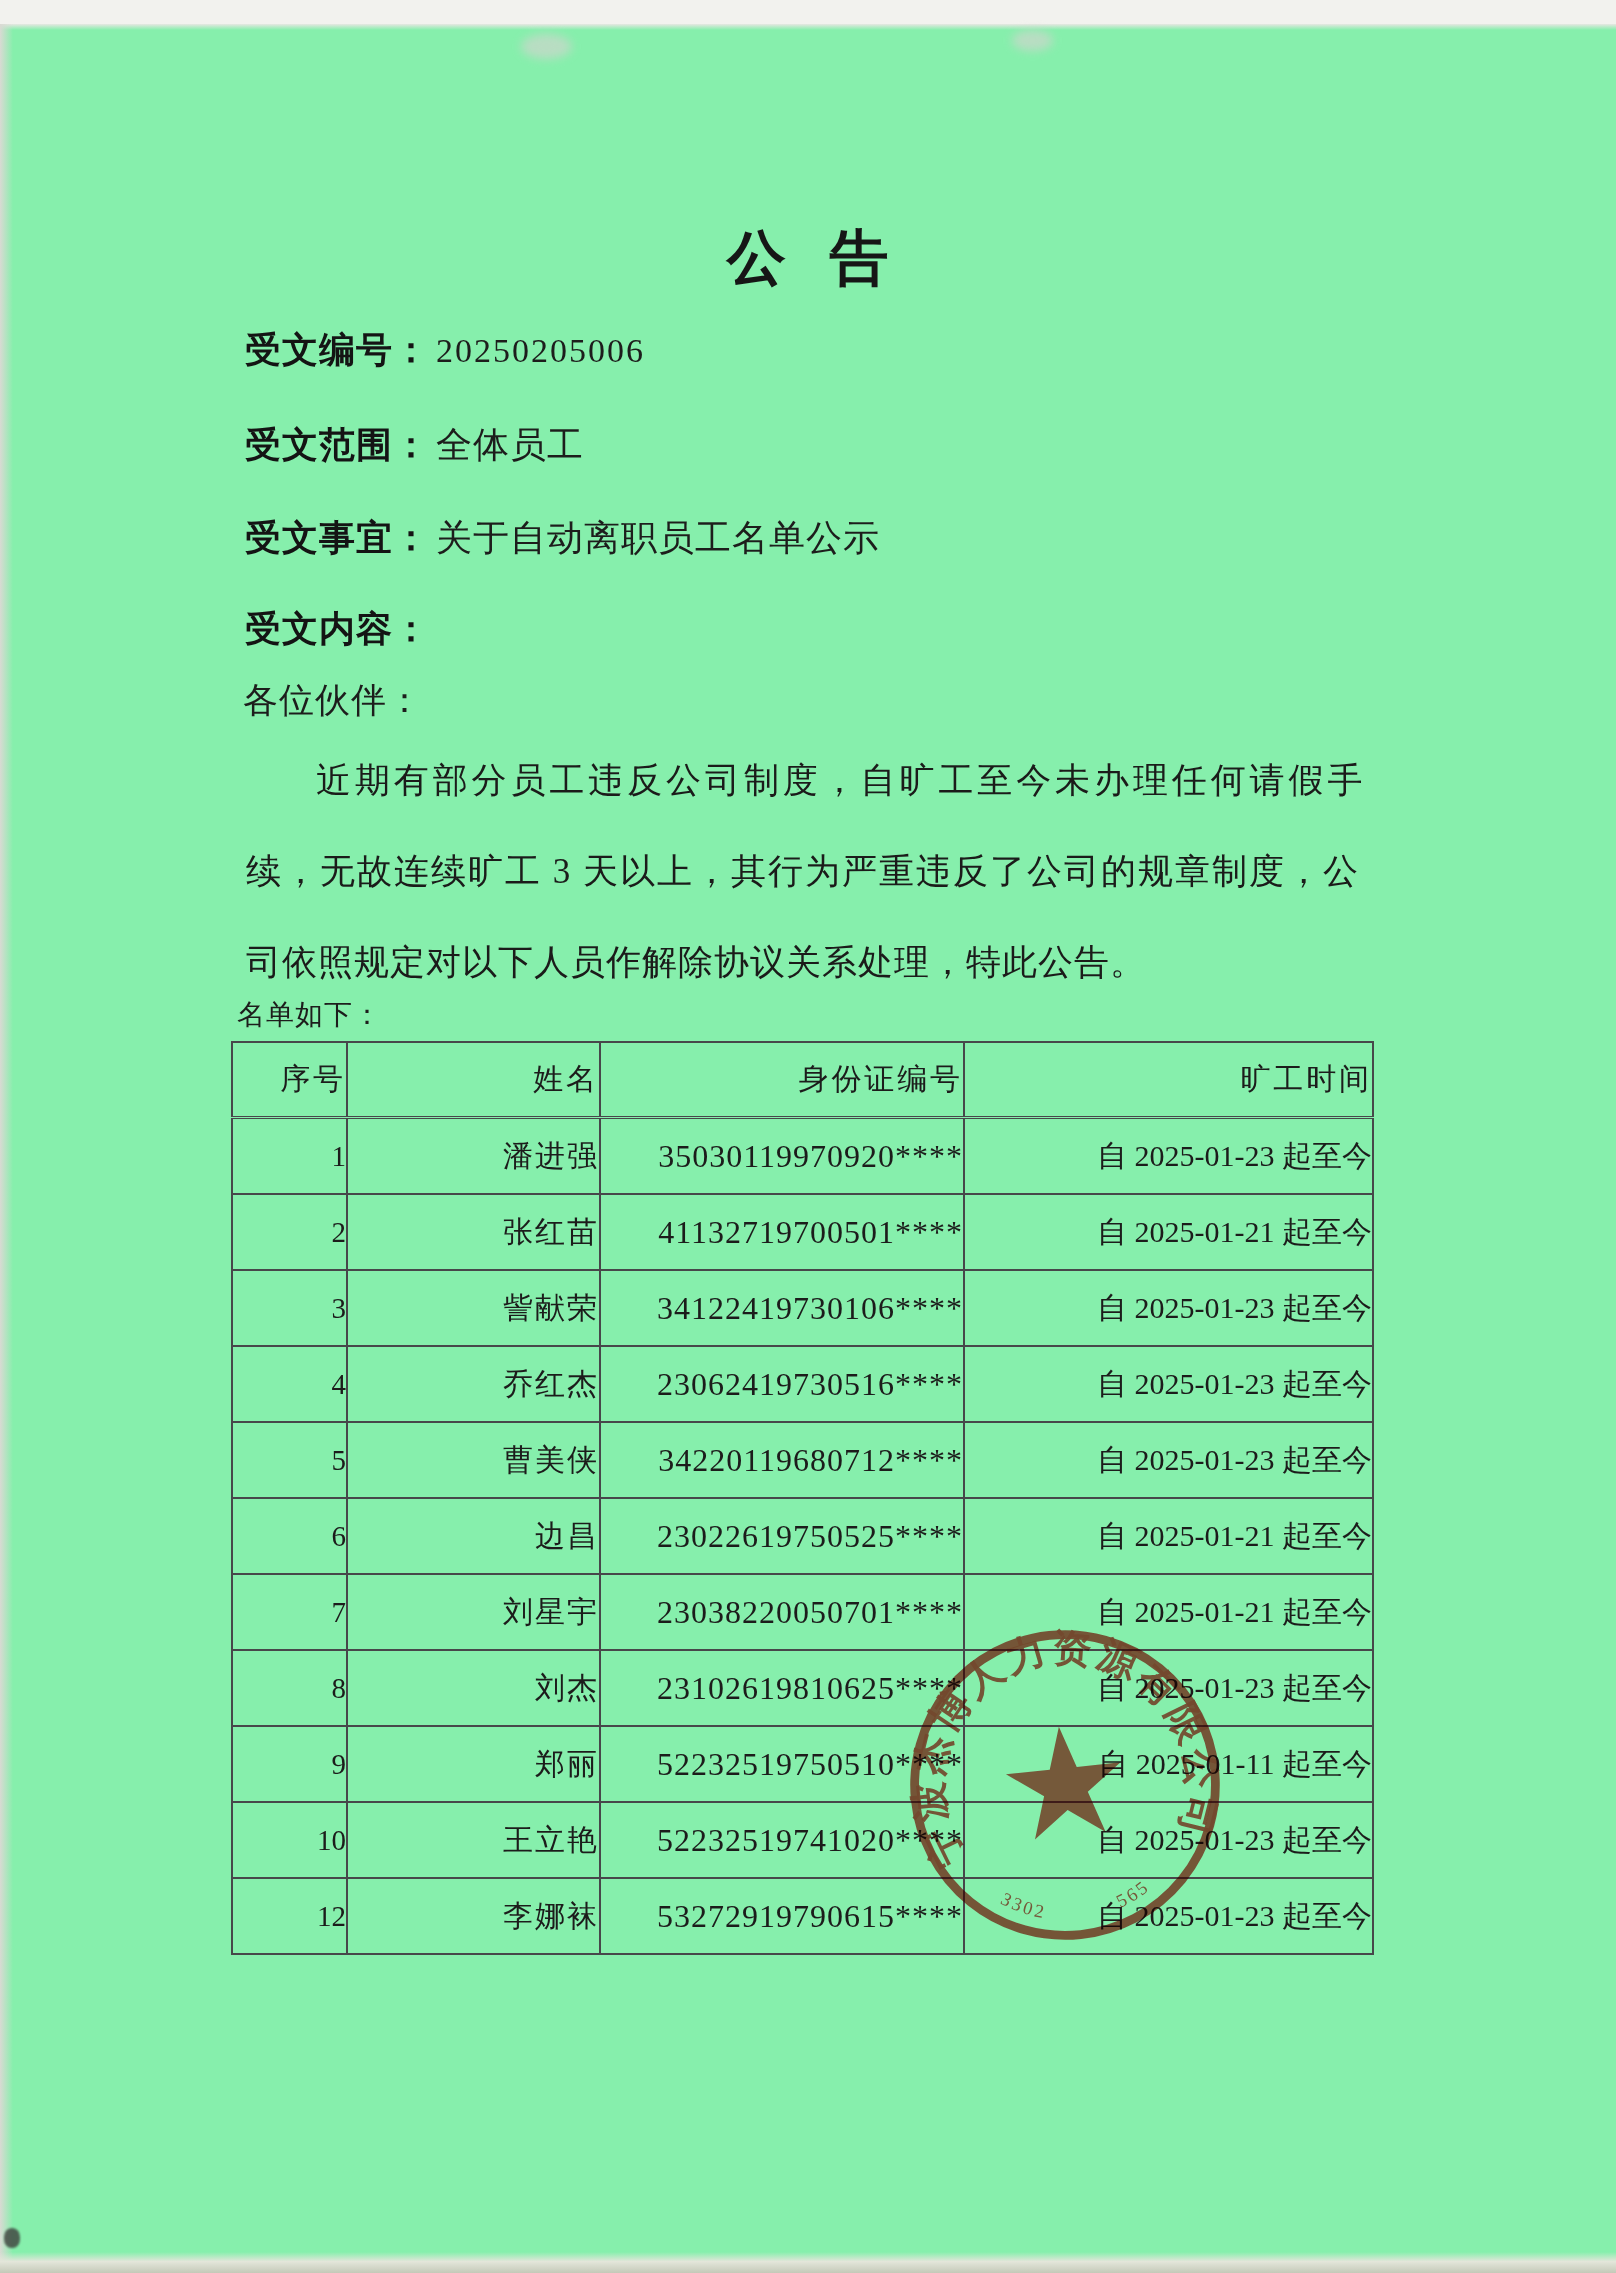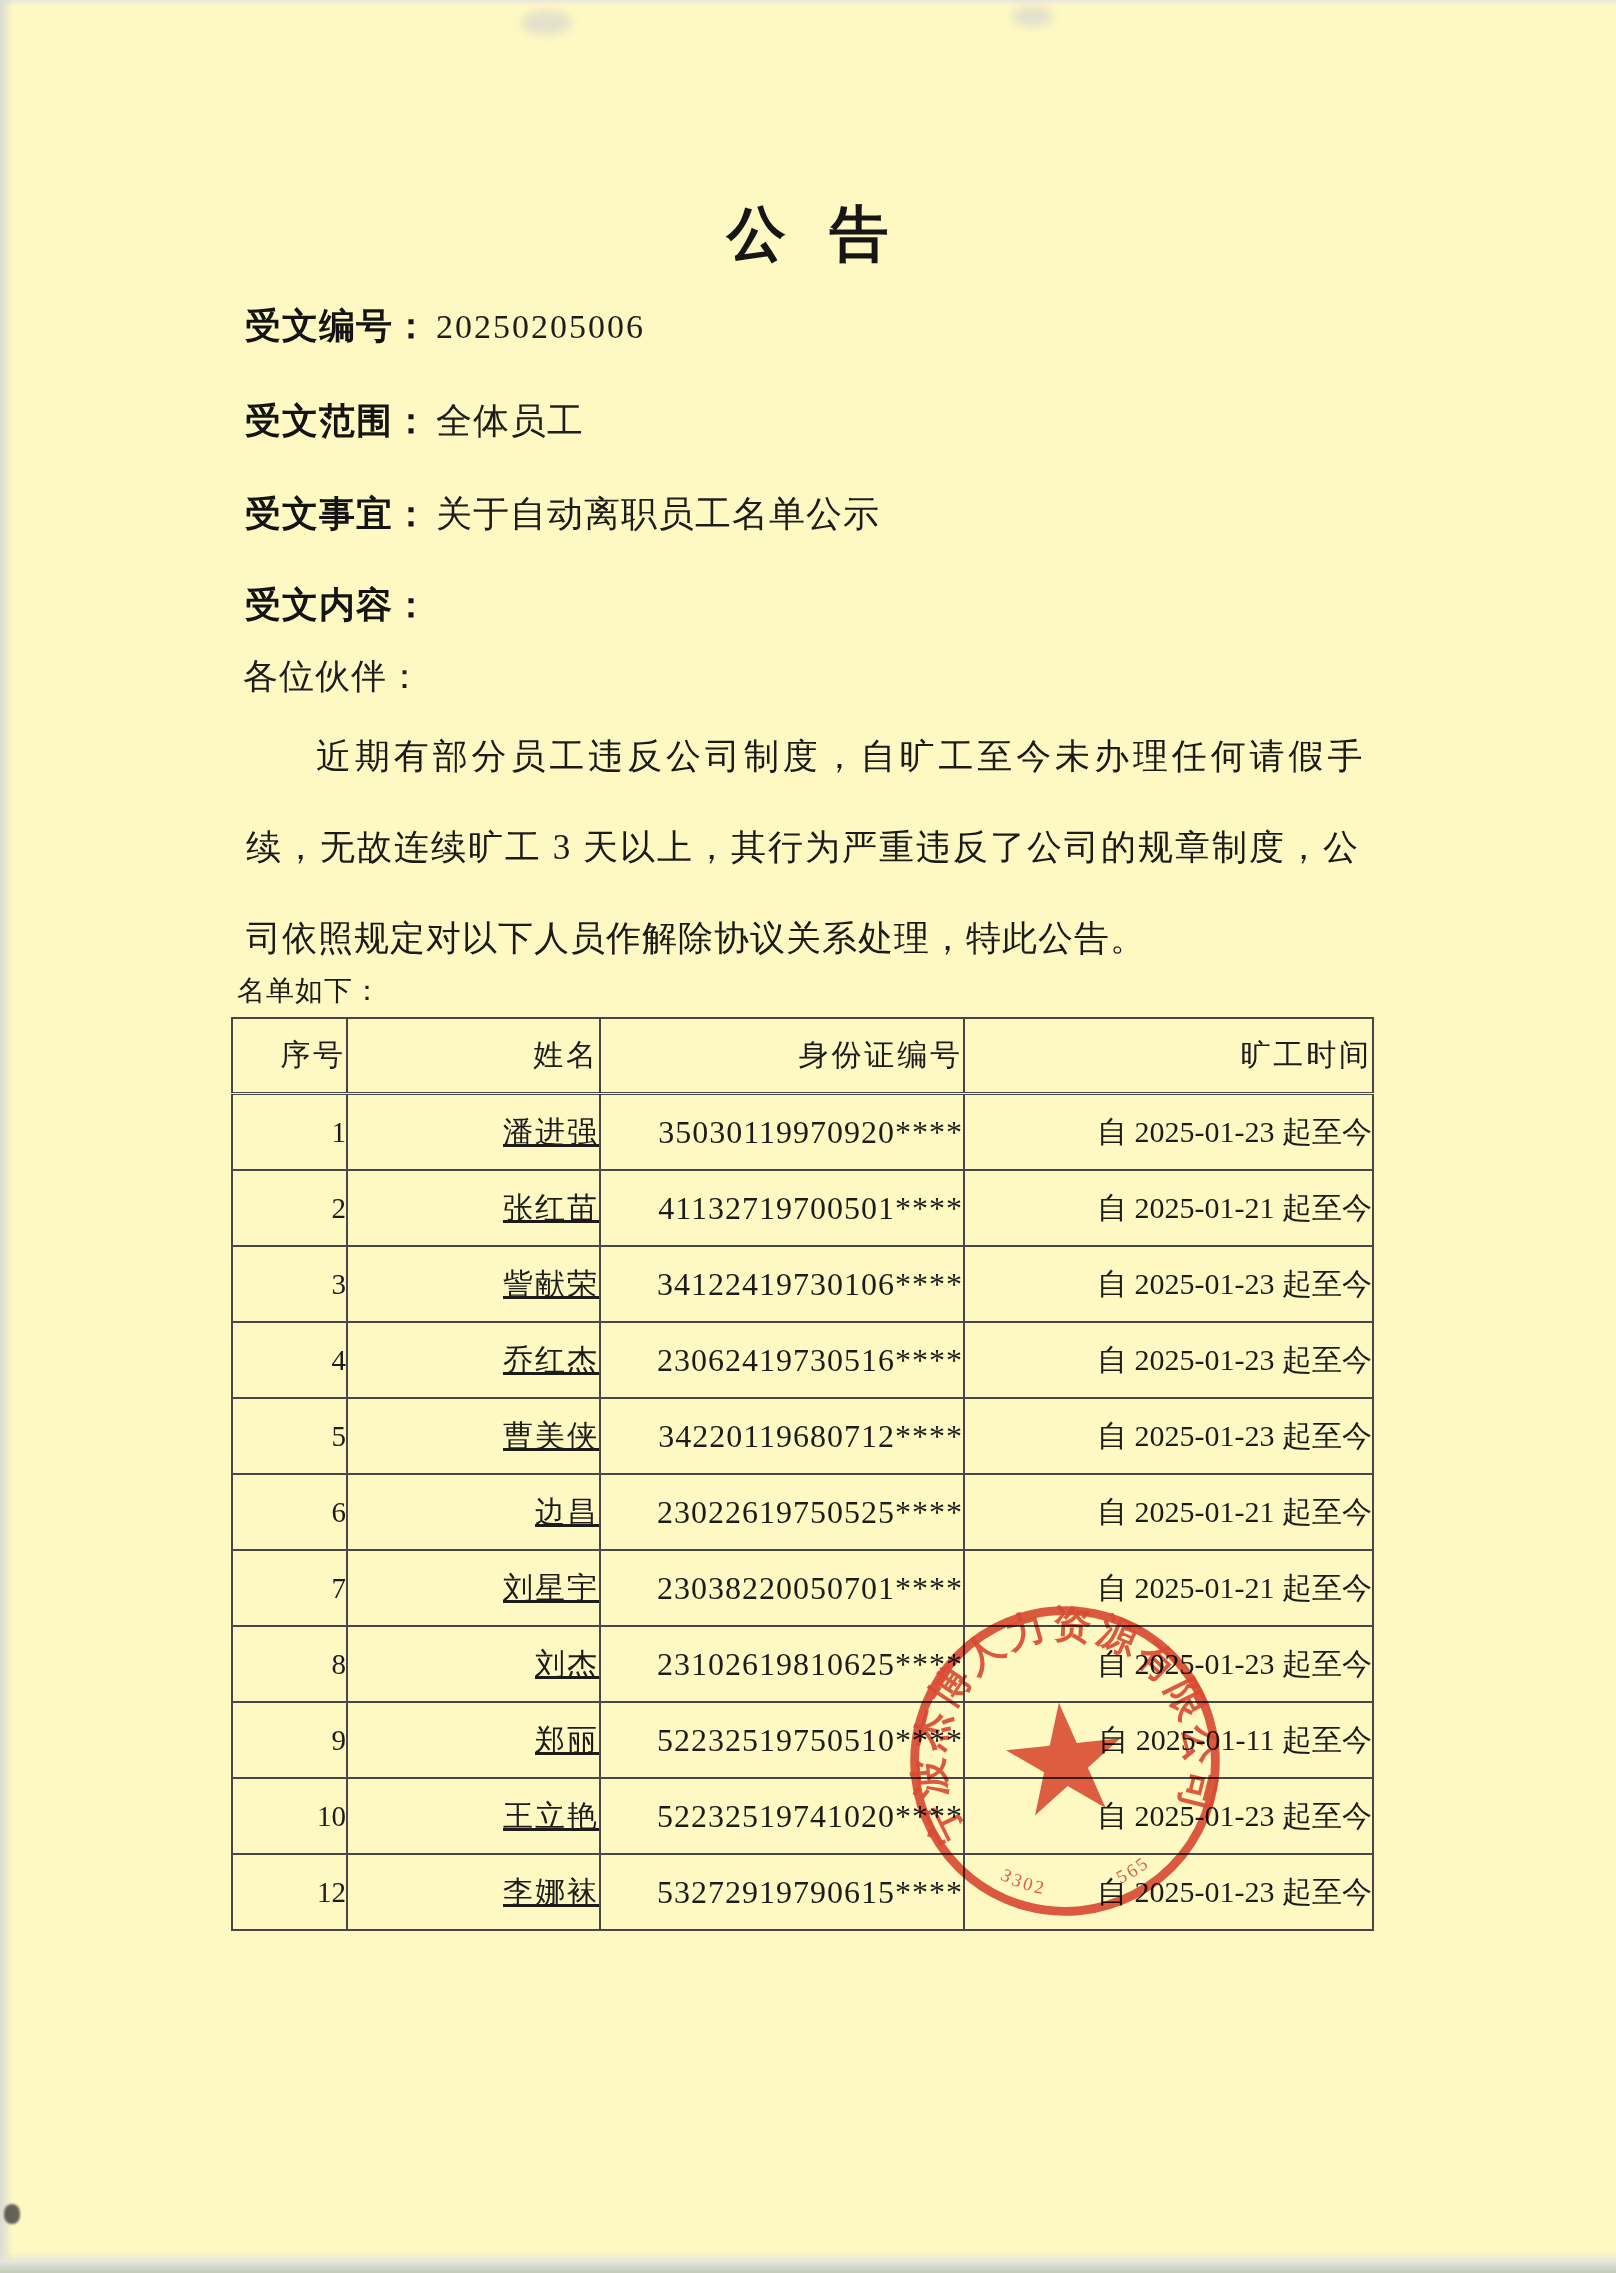--- a/index.html
+++ b/index.html
@@ -6,21 +6,22 @@
   body{
     width:1617px;height:2273px;
     background:#f2f2ee;
     font-family:"Liberation Serif","DejaVu Serif",serif;
     color:#1d1d1c;
     position:relative;
     overflow:hidden;
   }
   .page{
     position:absolute;inset:0;
-    background:#fef9c3;
+    background:#86efac;
+    margin-top:24px;
   }
   
   .edge-left{position:absolute;left:0;top:0;bottom:0;width:12.7px;
     background:linear-gradient(to right,#d9dad3,rgba(217,218,211,0));}
   .edge-bottom{position:absolute;left:0;right:0;bottom:0;height:21.5px;
     background:linear-gradient(to top,#c4c9b8 0%,#e3e6da 55%,rgba(227,230,218,0) 100%);}
   .edge-top{position:absolute;left:0;right:0;top:0;height:5.9px;
     background:linear-gradient(to bottom,#e7e7e2,rgba(231,231,226,0));}
   .smudge{position:absolute;border-radius:50%;filter:blur(4.9px);opacity:.65;background:#d4d4cf;}
   .smudge.s1{left:521px;top:9.8px;width:51px;height:25px;}
@@ -65,21 +66,21 @@
   table.roster col.c4{width:409px;}
   table.roster th,table.roster td{
     border:2px solid #47474a;text-align:right;vertical-align:middle;
     padding:0;font-weight:normal;overflow:hidden;
   }
   table.roster thead th{height:73px;letter-spacing:2.9px;border-bottom:3.9px double #47474a;}
   table.roster tbody td{height:74px;}
   td.id-cell{font-size:32px;letter-spacing:1px;}
   td.date-cell{font-size:30px;}
   td.idx-cell{font-size:29px;}
-  td.name-cell{letter-spacing:2px;text-decoration:underline;}
+  td.name-cell{letter-spacing:2px;}
 
   
   .stamp{
     position:absolute;left:899px;top:1595px;width:332px;height:332px;
     transform:rotate(-6deg);
     mix-blend-mode:multiply;opacity:.9;
     pointer-events:none;
   }
 
   

